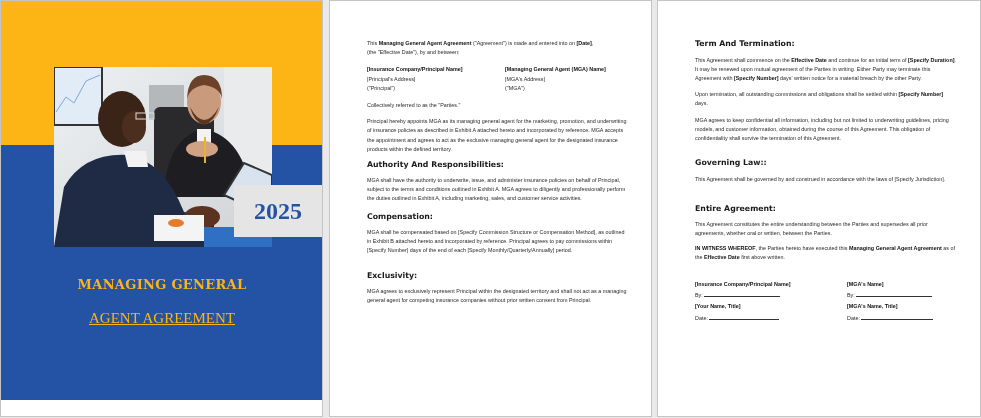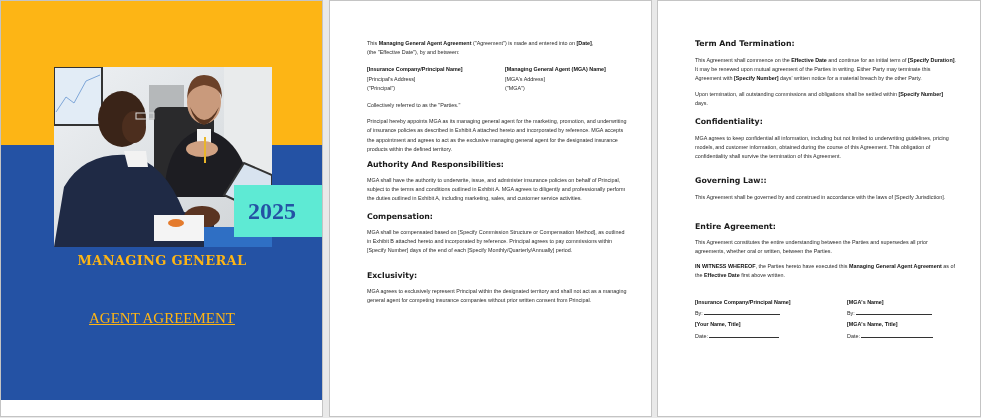--- a/index.html
+++ b/index.html
@@ -8,23 +8,23 @@
 
   .page { position: absolute; top: 0; background: #ffffff; border: 1px solid #c4c4c4; height: 417px; overflow: hidden; }
   #page1 { left: 0; width: 323px; }
   #page2 { left: 329px; width: 323px; }
   #page3 { left: 657px; width: 324px; }
 
   
   .cover-top { position: absolute; left: 0; top: 0; width: 322px; height: 144px; background: #fdb515; }
   .cover-bottom { position: absolute; left: 0; top: 144px; width: 322px; height: 255px; background: #2452a4; }
   .cover-photo { position: absolute; left: 53px; top: 66px; width: 218px; height: 180px; overflow: hidden; background: #dcdcdc; }
-  .year-box { position: absolute; left: 233px; top: 184px; width: 89px; height: 52px; background: #5eead4; display: flex; align-items: center; justify-content: flex-start; padding-left: 14px; }
+  .year-box { position: absolute; left: 233px; top: 184px; width: 89px; height: 52px; background: #e5e5e5; display: flex; align-items: center; justify-content: flex-start; padding-left: 20px; }
   .year-text { font-family: "Liberation Serif", serif; font-weight: bold; font-size: 24px; color: #2452a4; }
-  .cover-title1 { position: absolute; left: 0; width: 322px; top: 252px; text-align: center; font-family: "DejaVu Serif", serif; font-weight: bold; font-size: 13px; color: #fdb515; letter-spacing: 0.3px; }
+  .cover-title1 { position: absolute; left: 0; width: 322px; top: 276px; text-align: center; font-family: "DejaVu Serif", serif; font-weight: bold; font-size: 13px; color: #fdb515; letter-spacing: 0.3px; }
   .cover-title2 { position: absolute; left: 0; width: 322px; top: 285px; text-align: center; font-family: "Liberation Serif", serif; font-size: 15px; color: #fdb515; margin-top: 24px; }
   .cover-title2 span { text-decoration: underline; }
 
   
   .content { position: absolute; left: 37px; right: 24px; font-family: "Liberation Sans", sans-serif; color: #222; }
   .p { font-size: 5.4px; line-height: 9.2px; color: #2a2a2a; }
   .h { font-size: 7.8px; font-weight: bold; color: #1a1a1a; font-family: "DejaVu Sans", sans-serif; }
   b { font-weight: bold; color: #111; }
   .cols { display: flex; }
   .col { width: 50%; }
@@ -121,21 +121,20 @@
 <div class="page" id="page3">
   <div class="content" style="top:38px;">
     <div class="h">Term And Termination:</div>
     <div class="p" style="margin-top:8px;">
       <span>This Agreement shall commence on the </span><b>Effective Date</b><span> and continue for an initial term of </span><b>[Specify Duration]</b><span>. It may be renewed upon mutual agreement of the Parties in writing. Either Party may terminate this Agreement with </span><b>[Specify Number]</b><span> days' written notice for a material breach by the other Party.</span>
     </div>
     <div class="p" style="margin-top:6px;">
       <span>Upon termination, all outstanding commissions and obligations shall be settled within </span><b>[Specify Number]</b><span> days.</span>
     </div>
 
-    <div class="h" style="margin-top:9px;">Confidentiality:</div>
     <div class="p" style="margin-top:8px;">MGA agrees to keep confidential all information, including but not limited to underwriting guidelines, pricing models, and customer information, obtained during the course of this Agreement. This obligation of confidentiality shall survive the termination of this Agreement.</div>
 
     <div class="h" style="margin-top:14px;">Governing Law::</div>
     <div class="p" style="margin-top:8px;">This Agreement shall be governed by and construed in accordance with the laws of [Specify Jurisdiction].</div>
 
     <div class="h" style="margin-top:20px;">Entire Agreement:</div>
     <div class="p" style="margin-top:7px;">This Agreement constitutes the entire understanding between the Parties and supersedes all prior agreements, whether oral or written, between the Parties.</div>
     <div class="p" style="margin-top:6px;">
       <b>IN WITNESS WHEREOF</b><span>, the Parties hereto have executed this </span><b>Managing General Agent Agreement</b><span> as of the </span><b>Effective Date</b><span> first above written.</span>
     </div>

